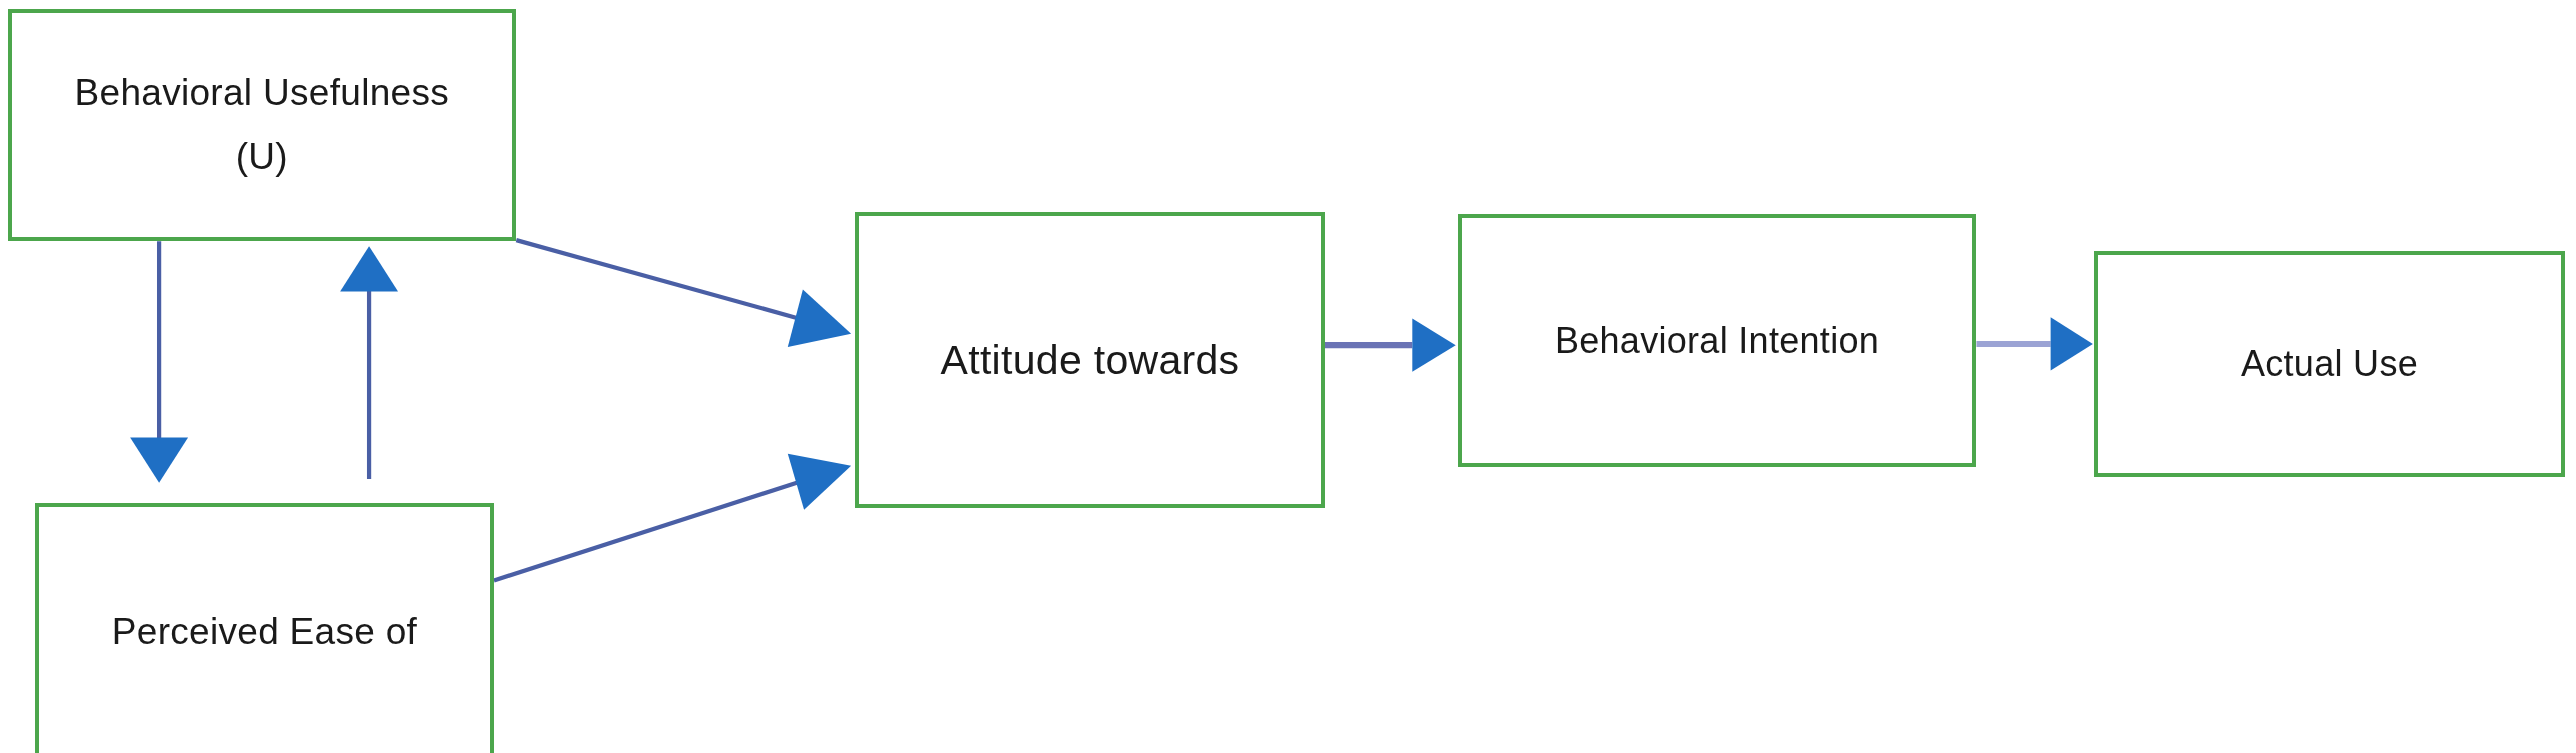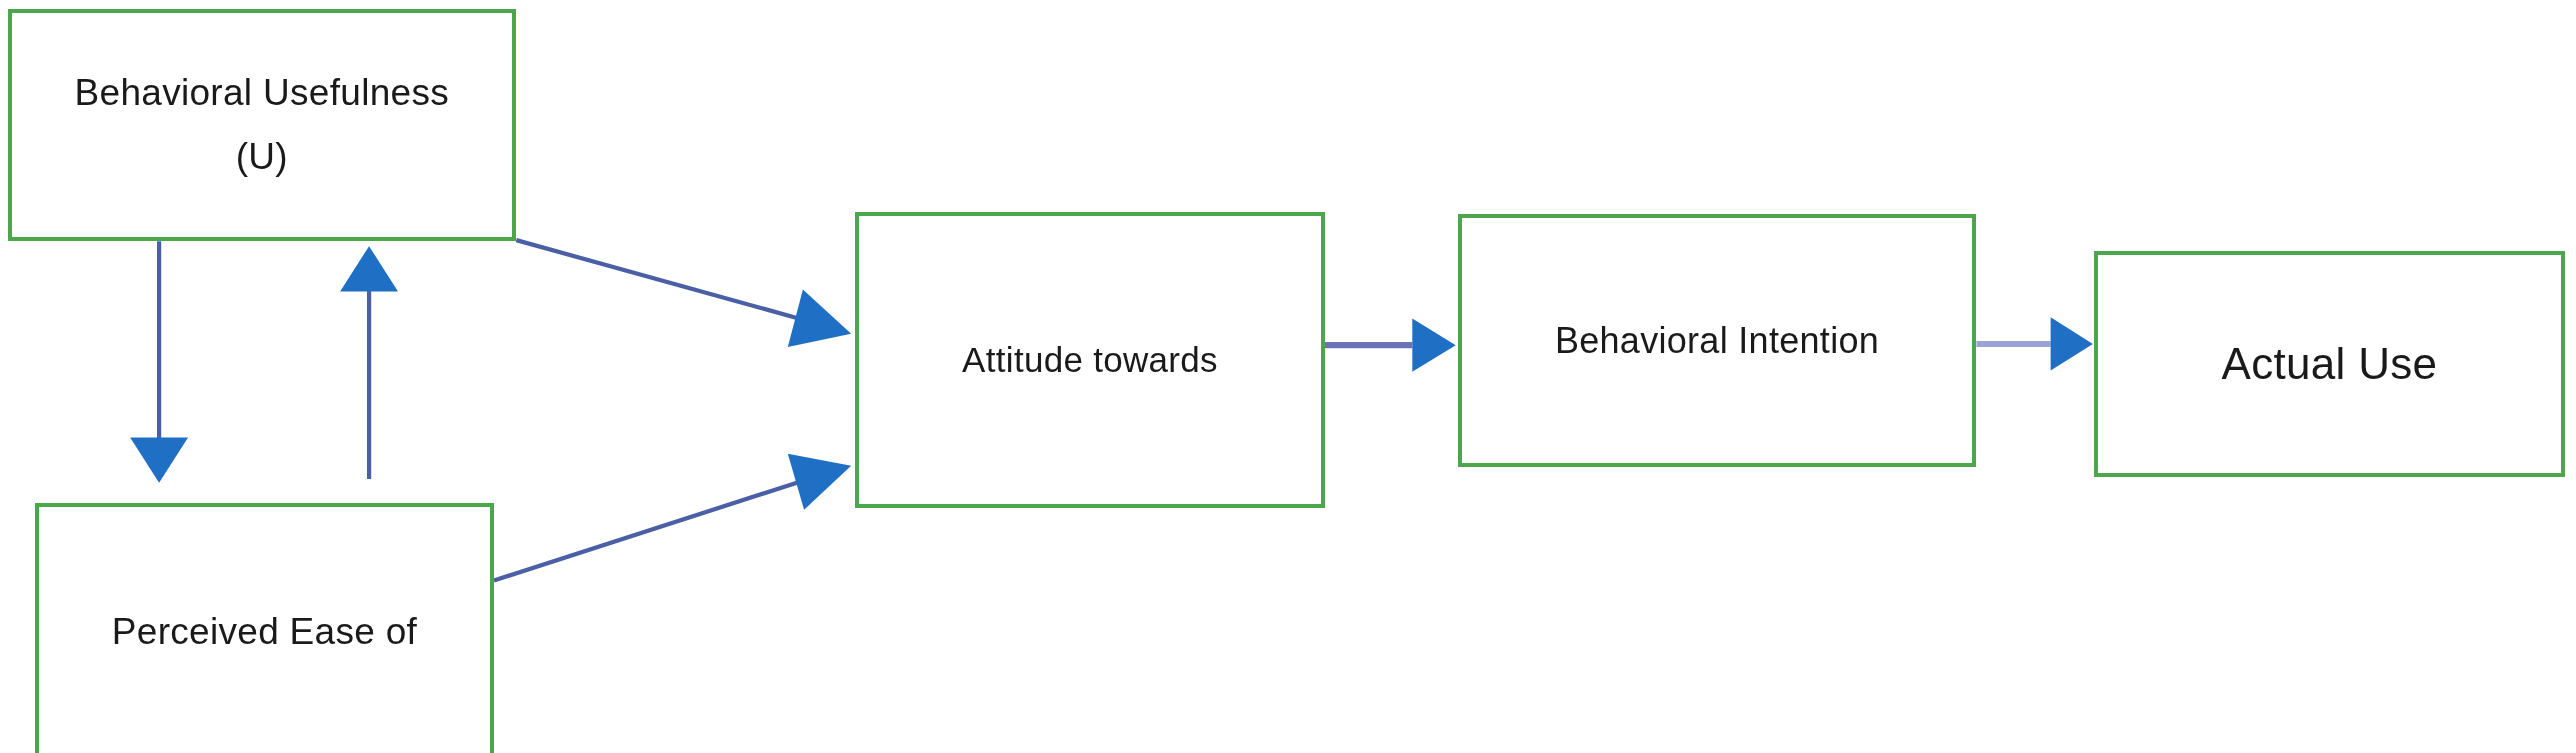--- a/index.html
+++ b/index.html
@@ -48,23 +48,23 @@
   }
 
   
   #node-perceived-usefulness { left: 7.8px;   top: 9px;   width: 508px; height: 232px; }
   #node-perceived-ease-of-use { left: 35px;  top: 479px;  width: 459px; height: 258px; margin-top: 24px; }
   #node-attitude             { left: 855px; top: 212px;  width: 470px; height: 296px; }
   #node-behavioral-intention { left: 1458px; top: 214px;  width: 518px; height: 253px; }
   #node-actual-use           { left: 2094px; top: 251px;  width: 471px; height: 226px; }
 
   
-  #node-attitude             { font-size: 35px; }
+  #node-attitude             { font-size: 41px; }
   #node-behavioral-intention { font-size: 36px; }
-  #node-actual-use           { font-size: 44px; }
+  #node-actual-use           { font-size: 36px; }
 </style>
 </head>
 <body>
 
 <div id="canvas">
 
   <svg id="edge-layer" viewBox="0 0 4268 1248" width="2576" height="753" xmlns="http://www.w3.org/2000/svg">
 
     <g>
       <line x1="263" y1="400" x2="263" y2="755" stroke="#4A5FA5" stroke-width="7"></line>

